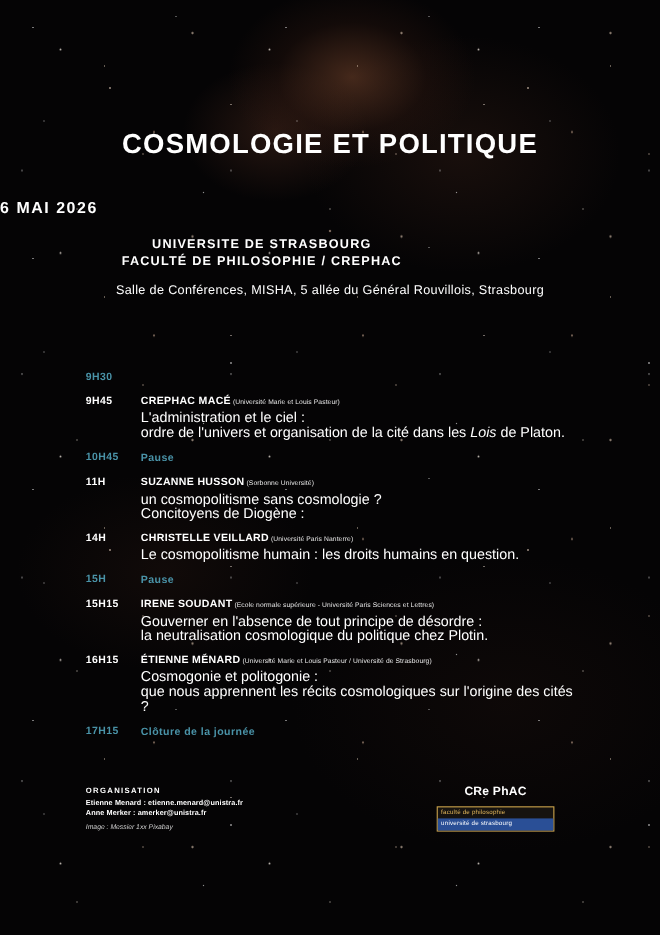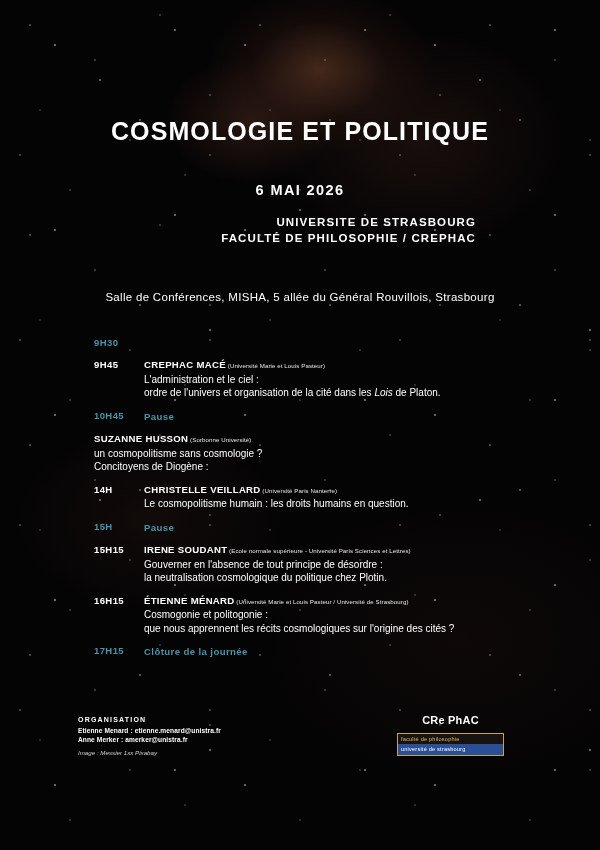--- a/index.html
+++ b/index.html
@@ -77,56 +77,54 @@
     font-size: 25px;
     font-weight: bold;
     letter-spacing: 1.1px;
     color: #ffffff;
   }
   .date {
     position: absolute;
     top: 182px;
     left: 0;
     width: 600px;
-    text-align: center;
+    text-align: left;
     font-size: 14.5px;
     font-weight: bold;
     letter-spacing: 1.4px;
     color: #ffffff;
   }
   .org-block {
     position: absolute;
     top: 214px;
     left: 0;
     width: 476px;
-    text-align: right;
+    text-align: center;
     font-size: 11.5px;
     font-weight: bold;
     letter-spacing: 1.1px;
     line-height: 16px;
     color: #ffffff;
   }
   .venue {
     position: absolute;
     top: 258px;
     left: 0;
     width: 600px;
     text-align: center;
     font-size: 11.5px;
     letter-spacing: 0.3px;
     color: #ffffff;
-    margin-top: 33px;
   }
   
   .program {
     position: absolute;
     top: 336px;
     left: 78px;
     width: 450px;
-    margin-left: 16px;
   }
   .row {
     position: relative;
     display: flex;
     margin-bottom: 9px;
   }
   .row .time {
     width: 50px;
     flex: 0 0 50px;
     font-size: 9.5px;
@@ -151,21 +149,21 @@
     font-size: 9.6px;
     letter-spacing: 0.3px;
   }
   .affil {
     font-size: 6.1px;
     letter-spacing: 0.1px;
     font-weight: normal;
     color: #e8e8e8;
   }
   .talk-line {
-    font-size: 10px;
+    font-size: 13px;
     line-height: 13.5px;
   }
   .break .body {
     font-weight: bold;
     font-size: 9.6px;
     letter-spacing: 0.4px;
     padding-top: 1px;
   }
   .ital { font-style: italic; }
 
@@ -263,20 +261,21 @@
             <div class="talk-line">ordre de l'univers et organisation de la cité dans les <span class="ital">Lois</span> de Platon.</div>
           </div>
         </div>
         <div class="row break">
           <div class="time">10H45</div>
           <div class="body">
             <div>Pause</div>
           </div>
         </div>
         <div class="row">
+          <div class="time">11H</div>
           <div class="body">
             <div class="speaker"><span>SUZANNE HUSSON</span><span class="affil"> (Sorbonne Université)</span></div>
             <div class="talk-line">un cosmopolitisme sans cosmologie ?</div>
             <div class="talk-line">Concitoyens de Diogène :</div>
           </div>
         </div>
         <div class="row">
           <div class="time">14H</div>
           <div class="body">
             <div class="speaker"><span>CHRISTELLE VEILLARD</span><span class="affil"> (Université Paris Nanterre)</span></div>

